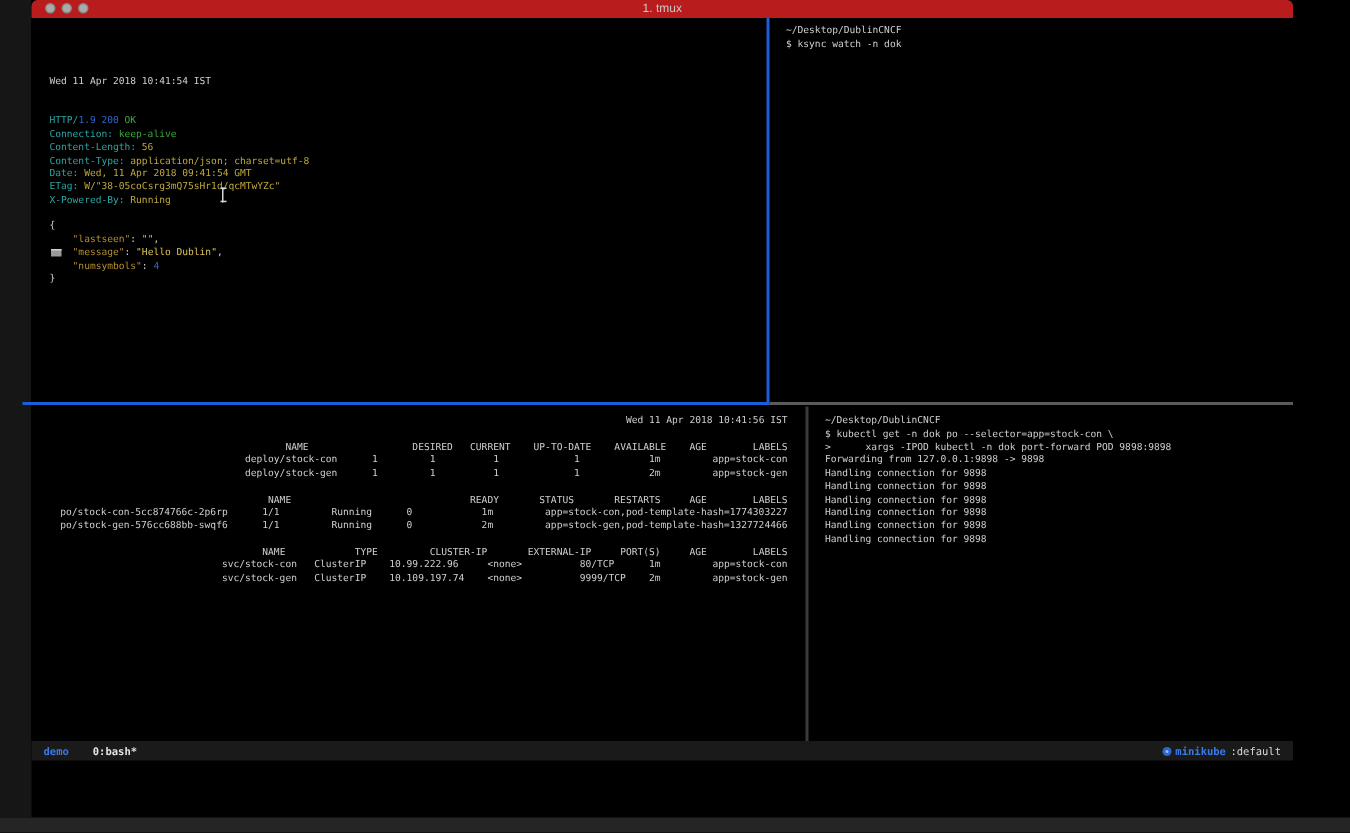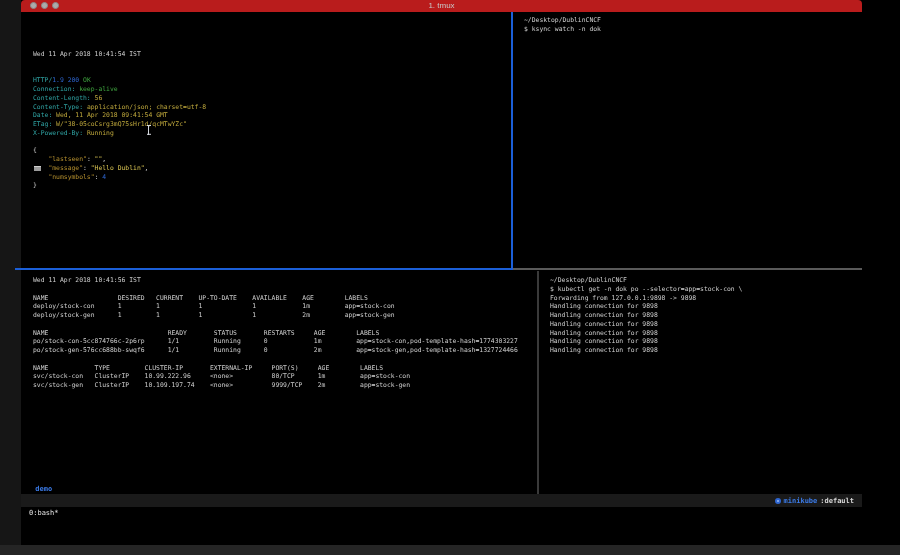--- a/index.html
+++ b/index.html
@@ -25,21 +25,21 @@
   .win-title {
     text-align:center; line-height:12px; font-size:8px; color:#c8c8c8;
     font-family:"Liberation Sans", sans-serif;
   }
 
   .term { position:absolute; left:0; top:12px; right:0; bottom:13px; background:#000; }
 
   .pane { position:absolute; overflow:hidden; }
   .pane-tl { left:8px;   top:0;     width:488px; height:254px; padding:4px 0 0 4px;margin-top:34px; }
   .pane-tr { left:501px; top:0;     right:0;     height:254px; padding:4px 0 0 2px; }
-  .pane-bl { left:8px;   top:260px; width:508px; bottom:0;     padding:4px 0 0 4px; }
+  .pane-bl { left:8px;   top:260px; width:508px; bottom:0;     padding:4px 12px 0 4px;text-align:right; }
   .pane-br { left:526px; top:260px; right:0;     bottom:0;     padding:4px 0 0 3px; }
 
   .border-v-top    { position:absolute; left:490px; top:0;     width:2px;  height:256px; background:#1b5fd8; }
   .border-h-left   { position:absolute; left:-6px;  top:256px; width:498px; height:2px;  background:#1b5fd8; }
   .border-h-right  { position:absolute; left:492px; top:256px; right:0;    height:1.5px; background:#5a5a5a; }
   .border-v-bottom { position:absolute; left:516px; top:259px; width:1.5px; bottom:0;    background:#3a3a3a; }
 
   .term-line { white-space:pre; font-size:6.4px; line-height:8.75px; height:8.75px; }
   .c-fg      { color:#cfcfcf; }
   .c-cyan    { color:#2fa3a3; }
@@ -47,28 +47,28 @@
   .c-green   { color:#3fa53f; }
   .c-yellow  { color:#bfa83c; }
   .c-gold    { color:#b38e2d; }
   .c-yellow2 { color:#d8c352; }
 
   .statusbar {
     position:absolute; left:0; right:0; bottom:0; height:13px;
     background:#1a1a1a; display:flex; align-items:center;
     font-size:7px; padding:0 8px;
   }
-  .status-left  { display:flex; gap:16px; align-items:center;flex-direction:column; }
+  .status-left  { display:flex; gap:16px; align-items:center; }
   .status-right { margin-left:auto; display:flex; gap:3px; align-items:center; }
   .status-session { color:#3b7be8; font-weight:bold; }
-  .status-window  { color:#e3e3e3; font-weight:normal; }
+  .status-window  { color:#e3e3e3; font-weight:bold; }
   .kube-icon { width:6px; height:6px; border-radius:50%; background:#2e66d0; display:inline-block; position:relative; }
   .kube-icon::after { content:""; position:absolute; left:2px; top:2px; width:2px; height:2px; border-radius:50%; background:#9db9ef; }
   .status-context   { color:#3b7be8; font-weight:bold; }
-  .status-namespace { color:#d8d8d8; font-weight:bold; }
+  .status-namespace { color:#d8d8d8; font-weight:normal; }
 
   .cursor-block {
     position:absolute; left:34px; top:166px; width:7px; height:4.5px;
     background:#9b9b9b; border-top:1px solid #cfcfcf;
   }
   .mouse-ibeam { position:absolute; left:146px; top:125px; width:5px; height:10px; }
   .mouse-ibeam::before {
     content:""; position:absolute; left:2px; top:0; width:1.2px; height:10px; background:#d4d8de;
   }
   .mouse-ibeam::after {
@@ -128,20 +128,21 @@
         <div class="term-line"><span class="c-fg">po/stock-con-5cc874766c-2p6rp      1/1         Running      0            1m         app=stock-con,pod-template-hash=1774303227</span></div>
         <div class="term-line"><span class="c-fg">po/stock-gen-576cc688bb-swqf6      1/1         Running      0            2m         app=stock-gen,pod-template-hash=1327724466</span></div>
         <div class="term-line">&nbsp;</div>
         <div class="term-line"><span class="c-fg">NAME            TYPE         CLUSTER-IP       EXTERNAL-IP     PORT(S)     AGE        LABELS</span></div>
         <div class="term-line"><span class="c-fg">svc/stock-con   ClusterIP    10.99.222.96     &lt;none&gt;          80/TCP      1m         app=stock-con</span></div>
         <div class="term-line"><span class="c-fg">svc/stock-gen   ClusterIP    10.109.197.74    &lt;none&gt;          9999/TCP    2m         app=stock-gen</span></div>
       </div>
     <div class="pane pane-br">
         <div class="term-line"><span class="c-fg">~/Desktop/DublinCNCF</span></div>
         <div class="term-line"><span class="c-fg">$ kubectl get -n dok po --selector=app=stock-con \</span></div>
+        <div class="term-line"><span class="c-fg">&gt;      xargs -IPOD kubectl -n dok port-forward POD 9898:9898</span></div>
         <div class="term-line"><span class="c-fg">Forwarding from 127.0.0.1:9898 -&gt; 9898</span></div>
         <div class="term-line"><span class="c-fg">Handling connection for 9898</span></div>
         <div class="term-line"><span class="c-fg">Handling connection for 9898</span></div>
         <div class="term-line"><span class="c-fg">Handling connection for 9898</span></div>
         <div class="term-line"><span class="c-fg">Handling connection for 9898</span></div>
         <div class="term-line"><span class="c-fg">Handling connection for 9898</span></div>
         <div class="term-line"><span class="c-fg">Handling connection for 9898</span></div>
       </div>
 
     <div class="border-v-top"></div>

